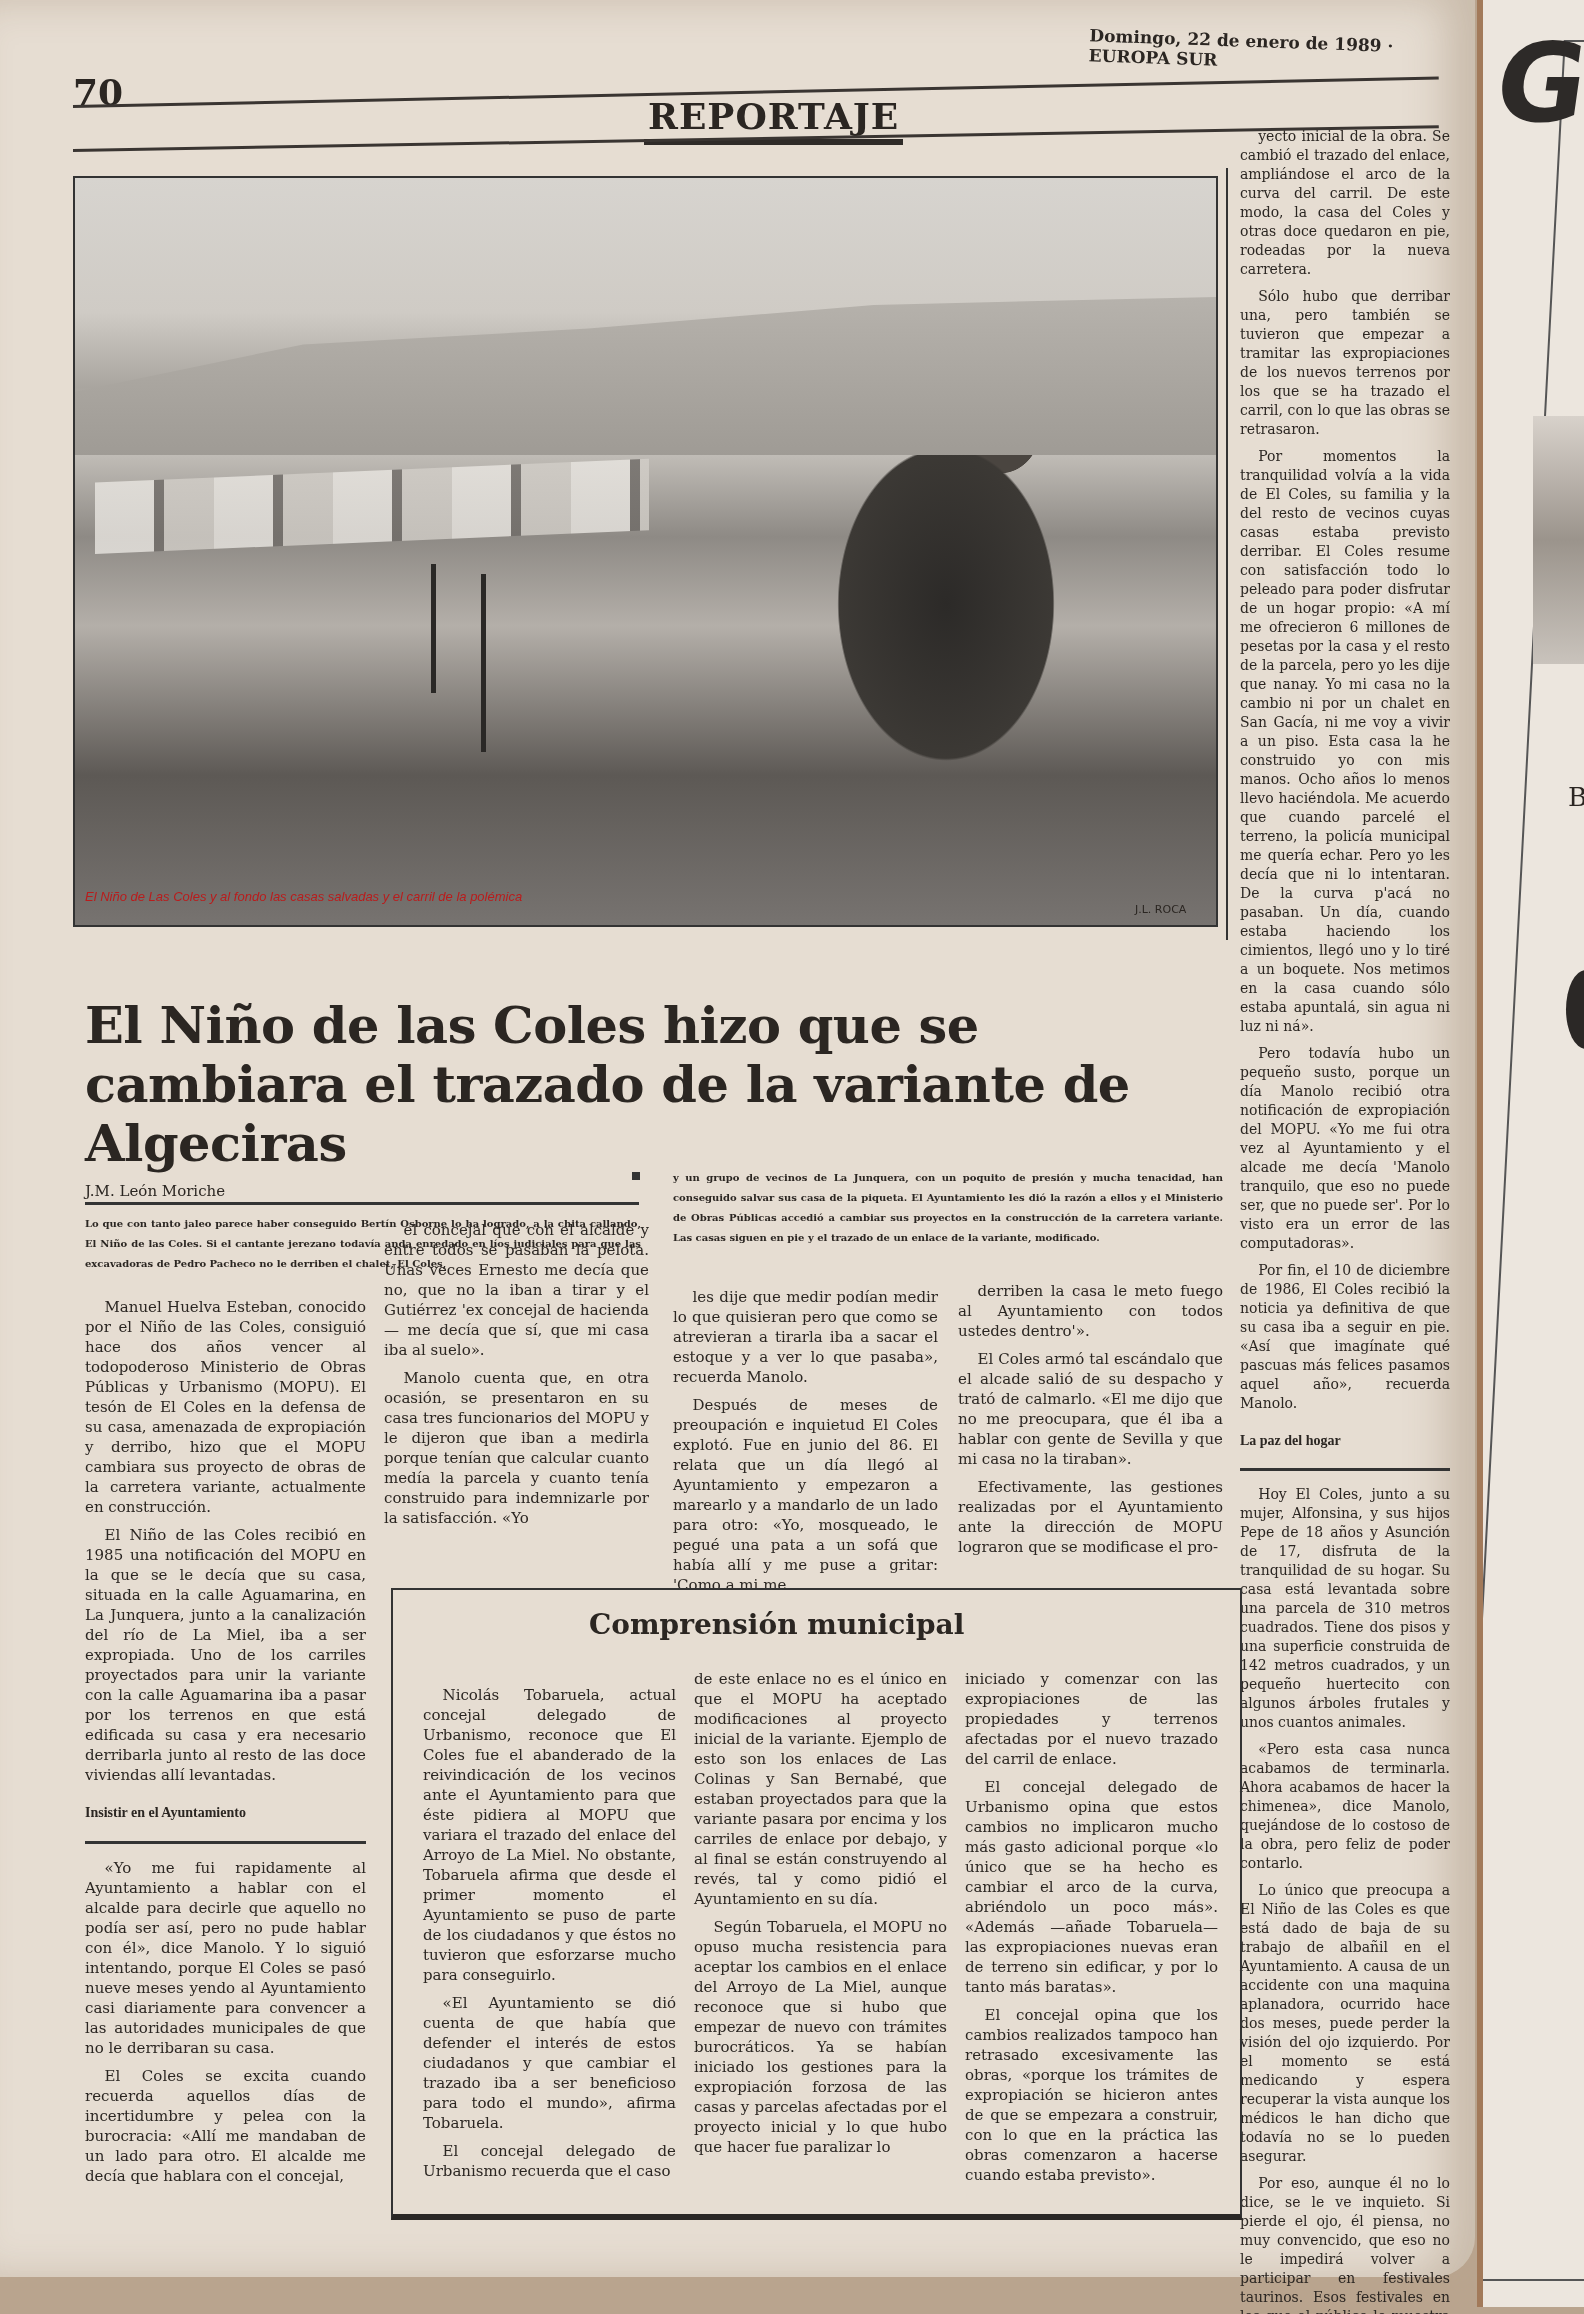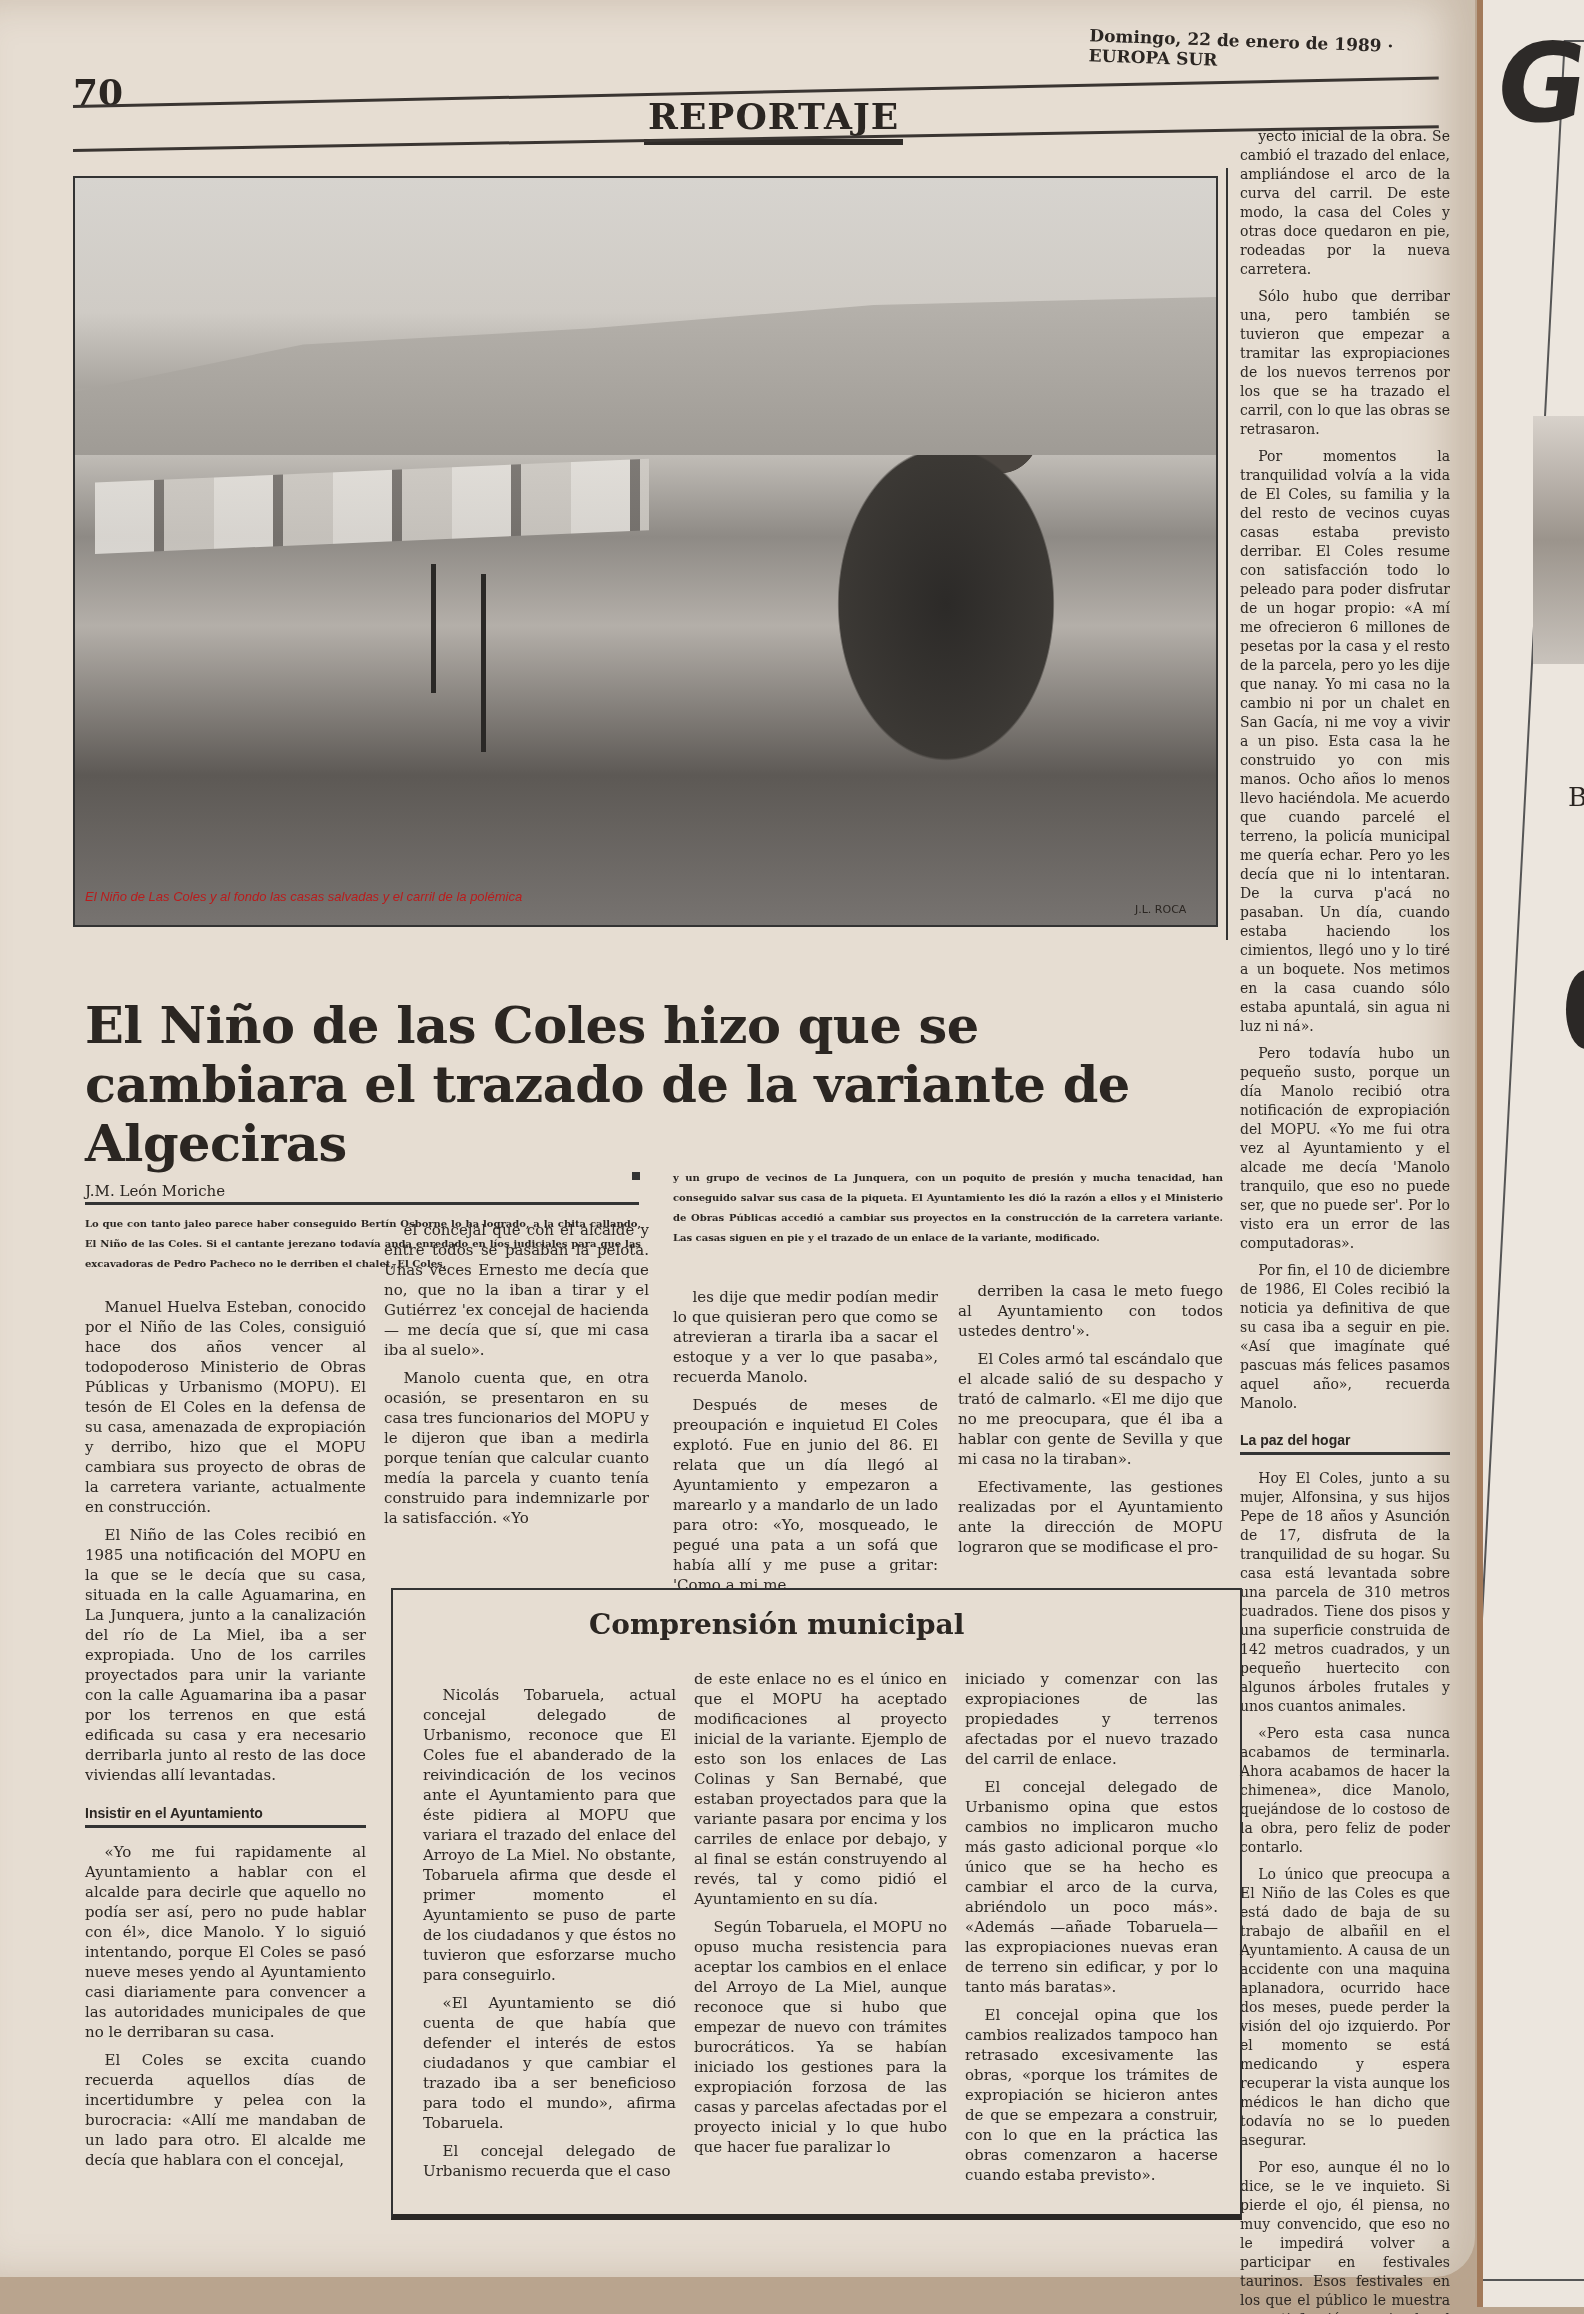--- a/index.html
+++ b/index.html
@@ -62,21 +62,21 @@
 
     .kicker { position:absolute; left:85px; top:962px; font-size:24px; font-weight:bold; border-bottom:3px solid #333; padding-bottom:6px; width:653px; }
     .headline { position:absolute; left:85px; top:996px; width:1129px; font-size:51px; font-weight:bold; line-height:59px; letter-spacing:-0.5px; }
 
     .byline { position:absolute; left:85px; top:1182px; width:554px; font-size:15px; border-bottom:3px solid #333; padding-bottom:2px; }
     .byline-mark { position:absolute; left:632px; top:1172px; width:8px; height:8px; background:#333; }
     .lead { position:absolute; font-size:10px; font-weight:bold; line-height:20px; text-align:justify; }
 
     .col { position:absolute; font-size:15px; line-height:20px; text-align:justify; }
     .col p { margin:0 0 8px; text-indent:1.3em; }
-    .subhead { font-family:Liberation Sans, sans-serif; font-weight:bold; font-size:14px; border-bottom:3px solid #333; padding-bottom:2px; margin:18px 0 14px; }
+    .subhead { font-family:Liberation Serif, serif; font-weight:bold; font-size:14px; border-bottom:3px solid #333; padding-bottom:18px; margin:18px 0 14px; }
 
     .box { position:absolute; left:391px; top:1588px; width:847px; height:624px; border:2px solid #333; border-bottom:6px solid #2b2826; }
     .box-title { position:absolute; left:158px; top:18px; font-size:28px; font-weight:bold;margin-left:38px; }
     .box-col { position:absolute; top:95px; font-size:15px; line-height:20px; text-align:justify; }
     .box-col p { margin:0 0 8px; text-indent:1.3em; }
 
     .vrule { position:absolute; width:2px; background:#333; }
   </style>
 </head>
 <body>

